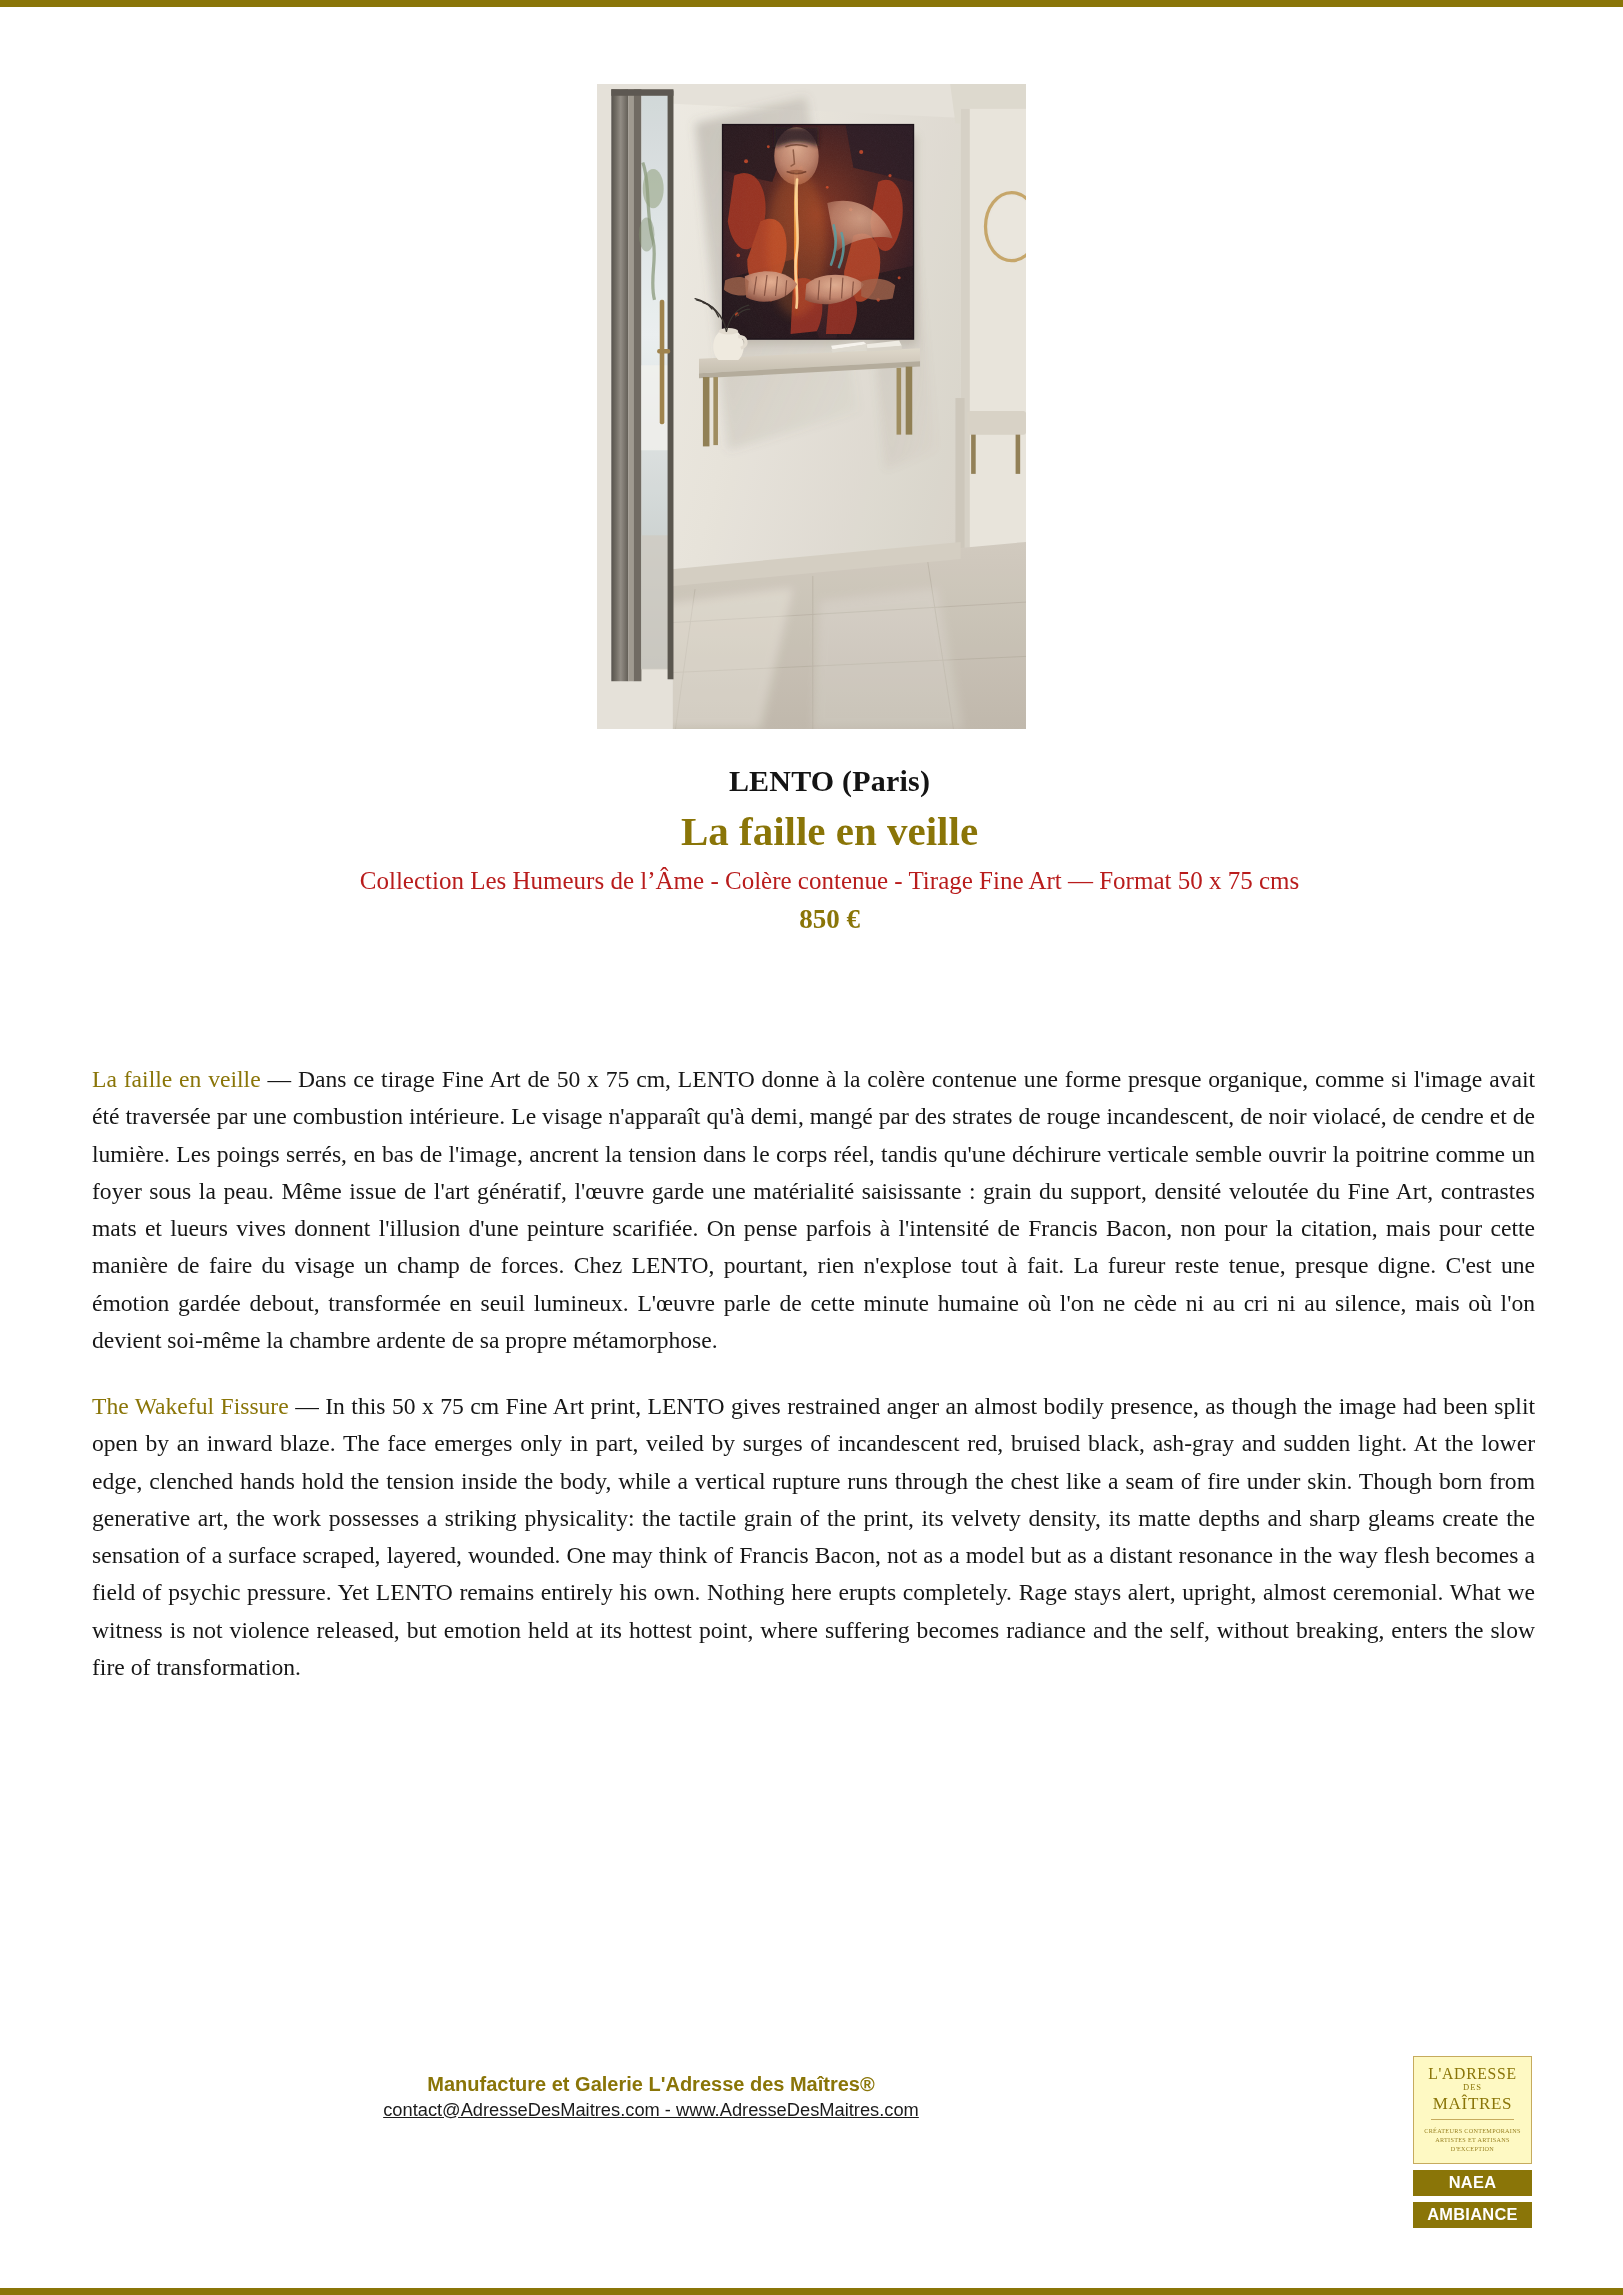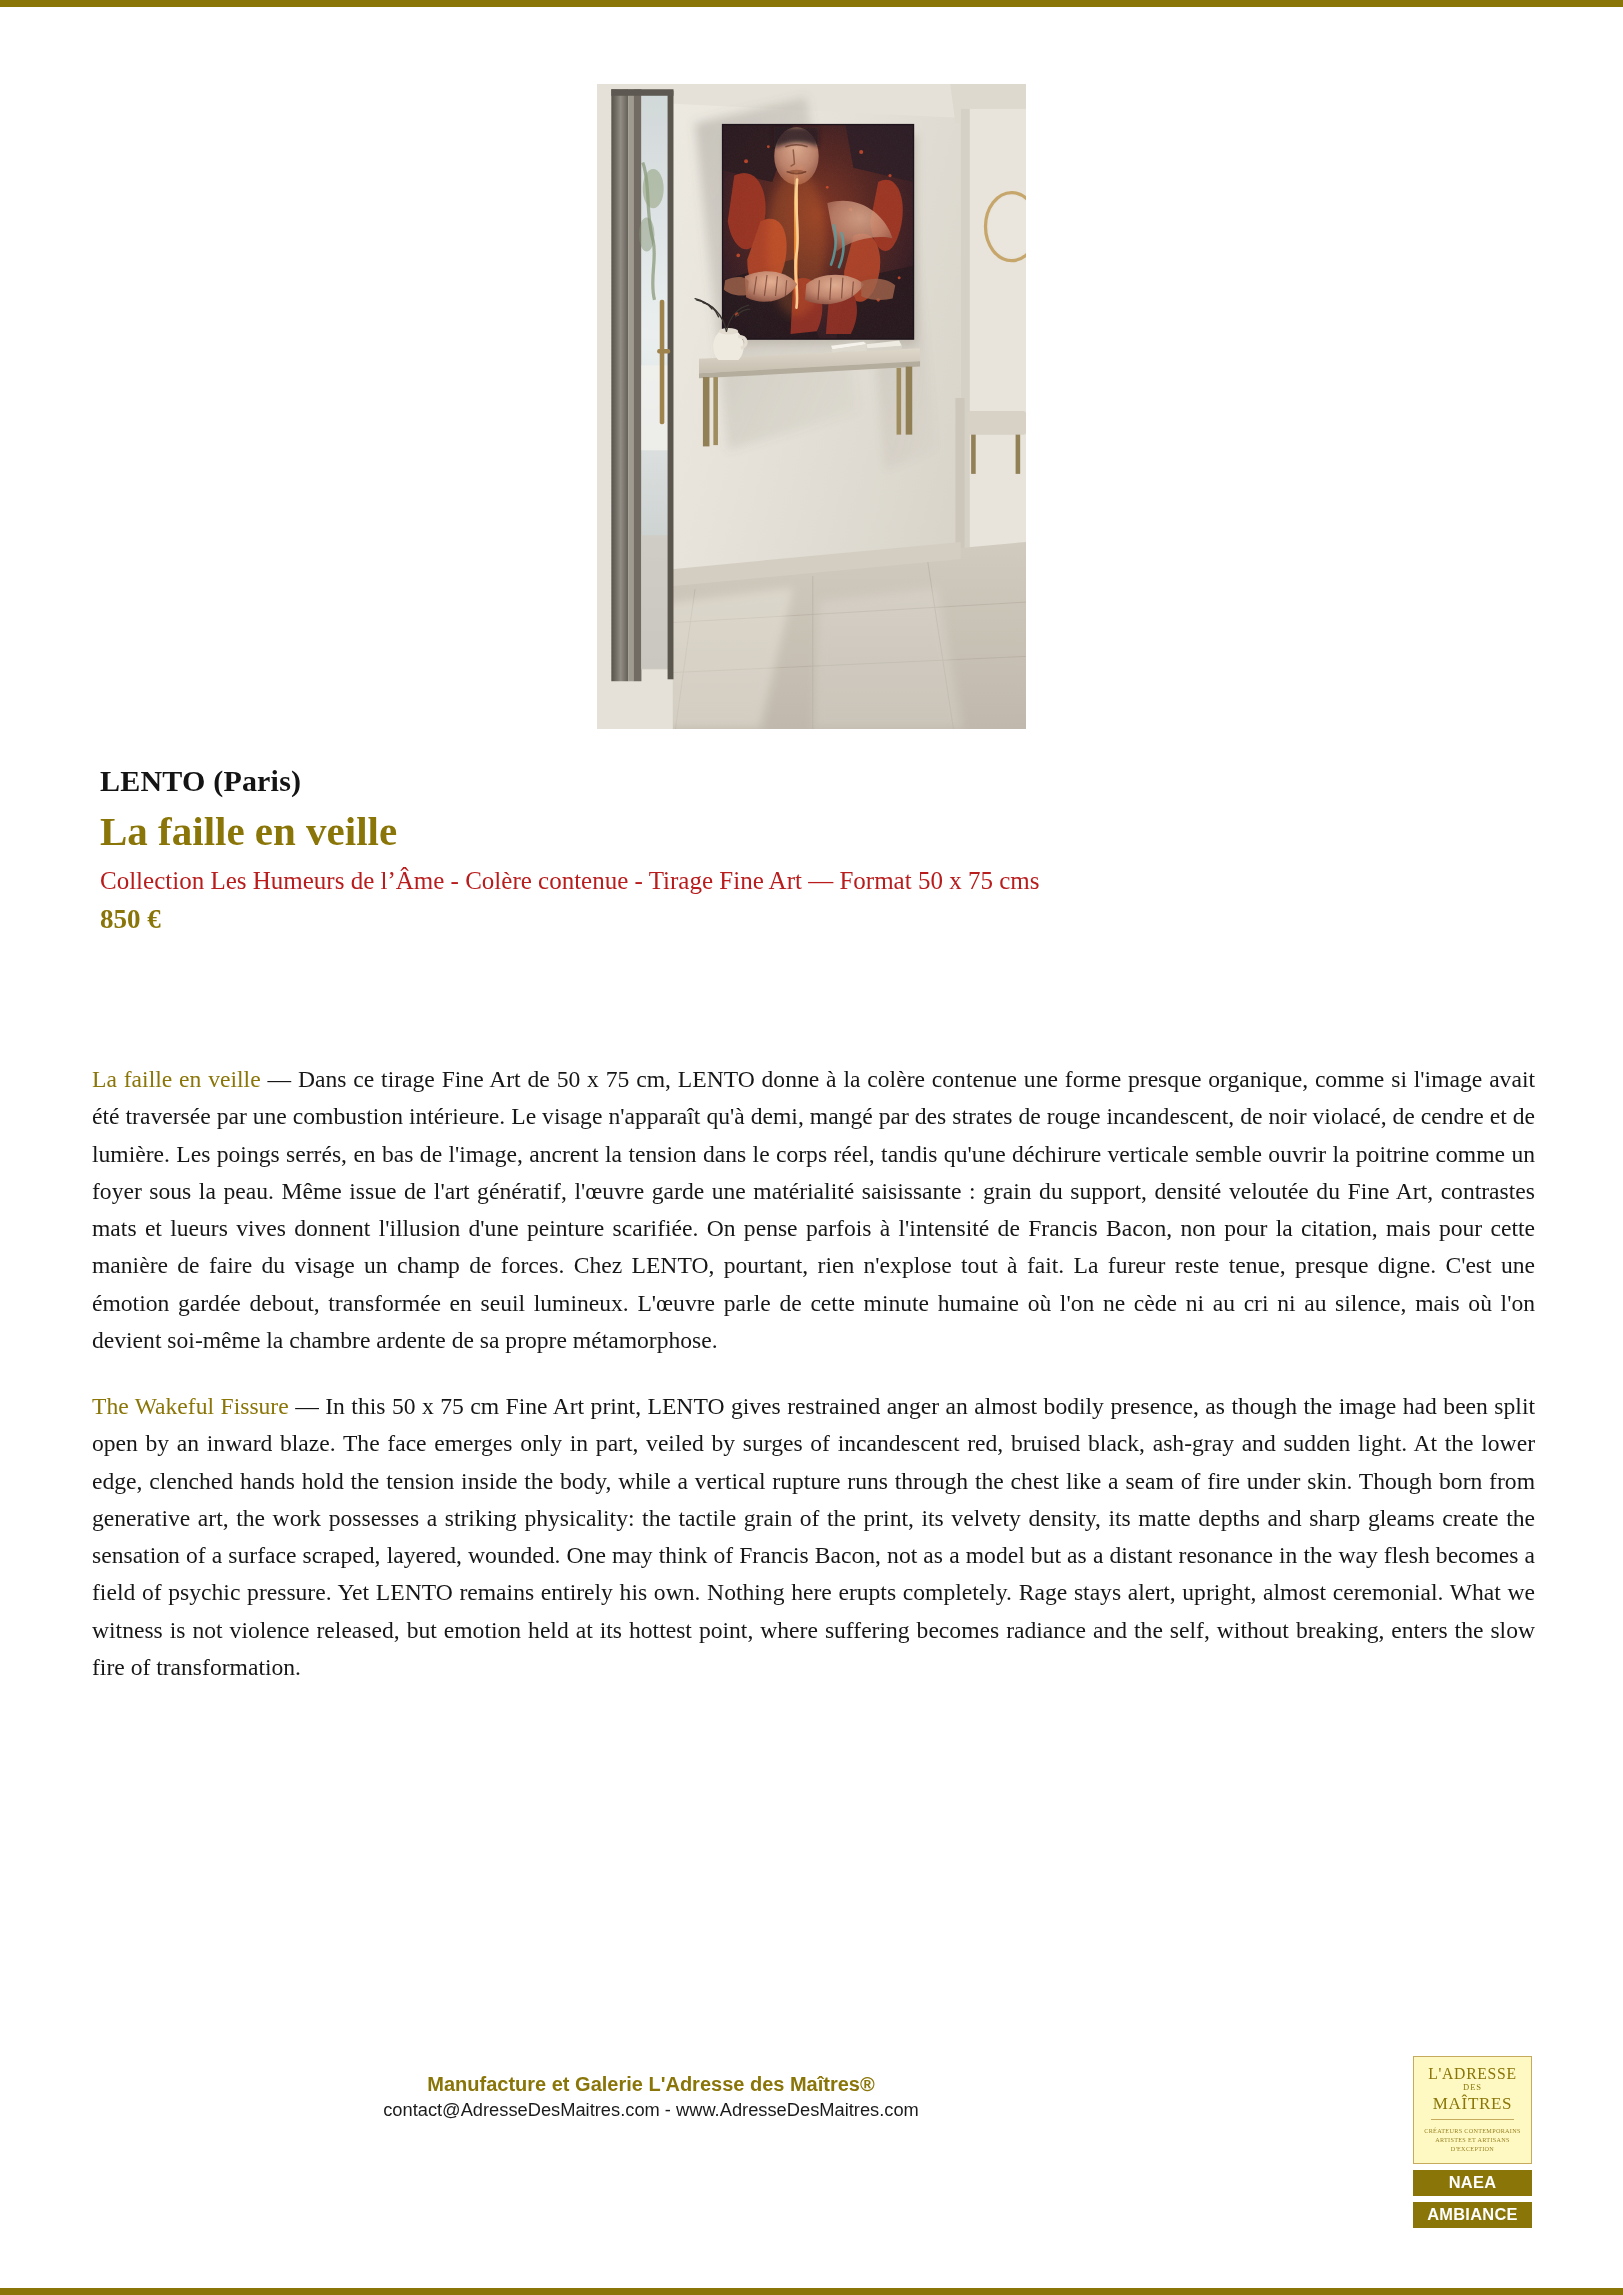--- a/index.html
+++ b/index.html
@@ -36,22 +36,23 @@
     left: 597px; top: 84px;
     width: 429px; height: 645px;
     overflow: hidden;
     background: #d9d5cf;
   }
   .hero svg { display: block; width: 100%; height: 100%; }
 
   
   .titles {
     position: absolute;
-    left: 100px; top: 764px;
+    left: 108px; top: 764px;
     width: 1443px;
+    text-align: center;
   }
   .artist-line {
     font-size: 30px;
     font-weight: bold;
     color: #141414;
     letter-spacing: 0.2px;
     margin: 0 0 11.8px 0;
     line-height: 1.1;
   }
   .work-title {
@@ -106,20 +107,21 @@
   .footer-line { line-height: 1.34; margin: 0; }
   .f-strong-gold {
     font-size: 20px;
     font-weight: bold;
     color: #8a7508;
   }
   .f-plain {
     font-size: 18.3px;
     font-weight: normal;
     color: #1b1b1b;
+    text-decoration: underline;
   }
 
   
   .logo-block {
     position: absolute;
     left: 1413px; top: 2056px;
     width: 119px;
   }
   .logo-card {
     box-sizing: border-box;

